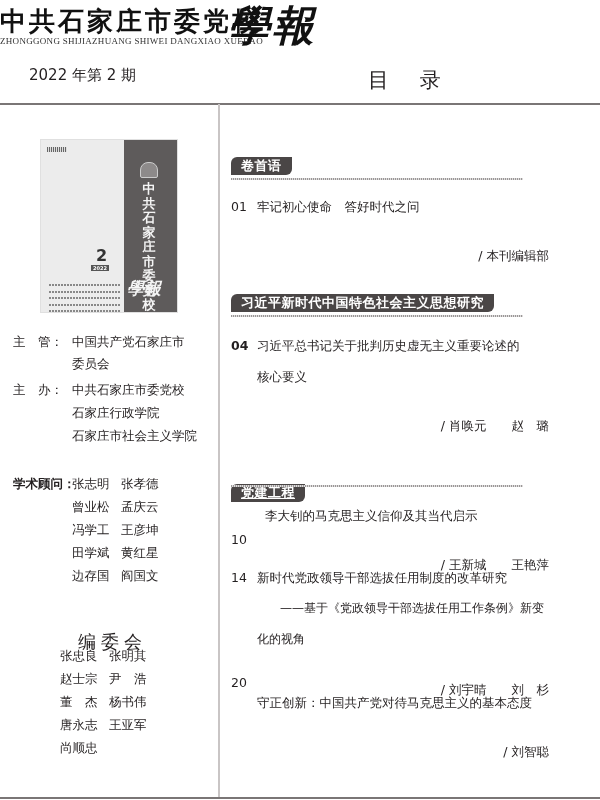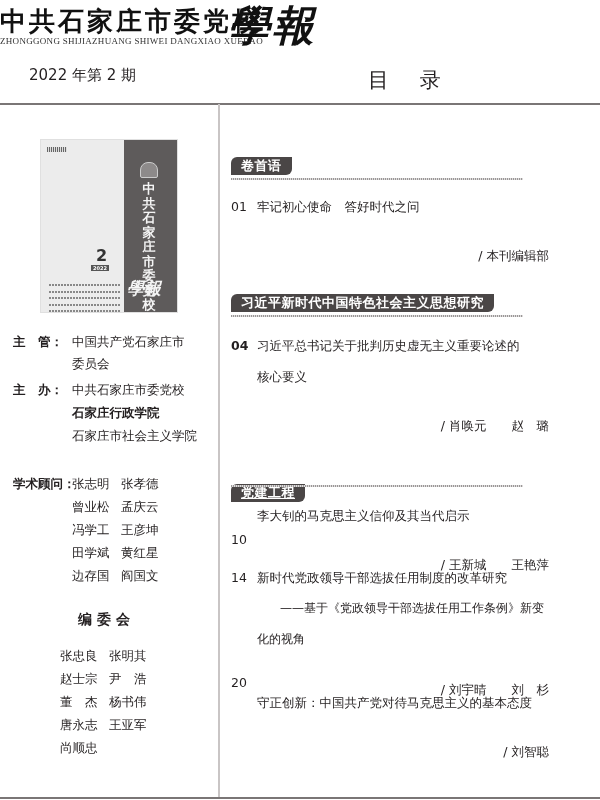--- a/index.html
+++ b/index.html
@@ -40,30 +40,30 @@
       position: absolute; left: 14px; top: 42px; width: 22px; font-family: "DejaVu Serif", serif;
       font-size: 13px; font-weight: bold; line-height: 14.5px; color: #f4f4f4; text-align: center; word-break: break-all;
     }
     .cover-band-xuebao { position: absolute; left: 3px; top: 137px; font-family: "DejaVu Serif", serif; font-size: 17px; font-weight: bold; font-style: italic; color: #f4f4f4; white-space: nowrap; }
     .cover-num { position: absolute; left: 55px; top: 106px; font-size: 16px; font-weight: bold; color: #333; }
     .cover-year { position: absolute; left: 50px; top: 125px; font-size: 5px; font-weight: bold; color: #fff; background: #555; padding: 0 2px; }
     .cover-lines { position: absolute; left: 8px; top: 144px; width: 72px; }
     .cover-line { height: 2px; margin-bottom: 4.5px; background: repeating-linear-gradient(90deg,#888 0 2px,transparent 2px 3px); }
 
     .info { position: absolute; left: 13px; font-size: 12.5px; color: #231f20; }
-    .info-label { position: absolute; left: 0; font-weight: bold; white-space: nowrap; }
+    .info-label { position: absolute; left: 0; font-weight: normal; white-space: nowrap; }
     .info-value { position: absolute; left: 59px; white-space: nowrap; }
 
     .advisors { position: absolute; left: 13px; top: 524px; font-size: 12.5px; }
     .adv-label { position: absolute; left: 0; top: 0; font-weight: bold; white-space: nowrap; }
     .adv-grid { position: absolute; left: 59px; top: 0; }
     .adv-row { position: absolute; left: 0; white-space: nowrap; }
     .adv-name { display: inline-block; width: 49px; }
 
-    .board-title { position: absolute; left: 78px; top: 611px; font-size: 14px; font-weight: bold; letter-spacing: 5px; white-space: nowrap; }
+    .board-title { position: absolute; left: 78px; top: 630px; font-size: 18px; font-weight: normal; letter-spacing: 5px; white-space: nowrap; }
     .board { position: absolute; left: 60px; top: 648px; font-size: 12.5px; }
     .board-row { position: absolute; left: 0; white-space: nowrap; }
     .board-name { display: inline-block; width: 49px; }
 
     
     .section-tab {
       position: absolute; left: 231px; height: 18px; background: #4a4646; color: #fff;
       font-family: "DejaVu Serif", serif; font-weight: bold; font-size: 13px; line-height: 18px;
       padding: 0 10px; border-radius: 6px 0 6px 0; white-space: nowrap; letter-spacing: 0.5px;
     }
@@ -105,21 +105,21 @@
     <div class="cover-band-xuebao">學報</div>
   </div>
 </div>
 
 <div class="info" style="top:334px;">
   <div class="info-label" style="top:0;">主　管：</div>
   <div class="info-value" style="top:0;">中国共产党石家庄市</div>
   <div class="info-value" style="top:22px;">委员会</div>
   <div class="info-label" style="top:48px;">主　办：</div>
   <div class="info-value" style="top:48px;">中共石家庄市委党校</div>
-  <div class="info-value" style="top:71px;font-weight:bold;">石家庄行政学院</div>
+  <div class="info-value" style="top:71px;">石家庄行政学院</div>
   <div class="info-value" style="top:94px;">石家庄市社会主义学院</div>
 </div>
 
 <div class="advisors" style="top:476px;">
   <div class="adv-label">学术顾问：</div>
   <div class="adv-grid">
     <div class="adv-row" style="top:0;"><span class="adv-name">张志明</span><span class="adv-name">张孝德</span></div>
     <div class="adv-row" style="top:23px;"><span class="adv-name">曾业松</span><span class="adv-name">孟庆云</span></div>
     <div class="adv-row" style="top:46px;"><span class="adv-name">冯学工</span><span class="adv-name">王彦坤</span></div>
     <div class="adv-row" style="top:69px;"><span class="adv-name">田学斌</span><span class="adv-name">黄红星</span></div>
@@ -145,21 +145,21 @@
 <div class="section-tab" style="top:294px;">习近平新时代中国特色社会主义思想研究</div>
 <div class="section-rule" style="top:315px;"></div>
 <div class="entry-num" style="top:338px;font-weight:bold;">04</div>
 <div class="entry-title" style="top:338px;">习近平总书记关于批判历史虚无主义重要论述的</div>
 <div class="entry-title" style="top:369px;">核心要义</div>
 <div class="entry-author" style="top:400px;">/ 肖唤元　　赵　璐</div>
 
 <div class="section-tab" style="top:484px;text-decoration:underline;">党建工程</div>
 <div class="section-rule" style="top:485px;"></div>
 <div class="entry-num" style="top:508px;margin-top:24px;">10</div>
-<div class="entry-title" style="top:508px;">李大钊的马克思主义信仰及其当代启示</div>
+<div class="entry-title" style="top:508px;margin-left:8px;">李大钊的马克思主义信仰及其当代启示</div>
 <div class="entry-author" style="top:539px;">/ 王新城　　王艳萍</div>
 
 <div class="entry-num" style="top:570px;">14</div>
 <div class="entry-title" style="top:570px;">新时代党政领导干部选拔任用制度的改革研究</div>
 <div class="entry-sub" style="top:600px;">——基于《党政领导干部选拔任用工作条例》新变</div>
 <div class="entry-sub2" style="top:631px;">化的视角</div>
 <div class="entry-author" style="top:664px;">/ 刘宇晴　　刘　杉</div>
 
 <div class="entry-num" style="top:675px;">20</div>
 <div class="entry-title" style="top:695px;">守正创新：中国共产党对待马克思主义的基本态度</div>

